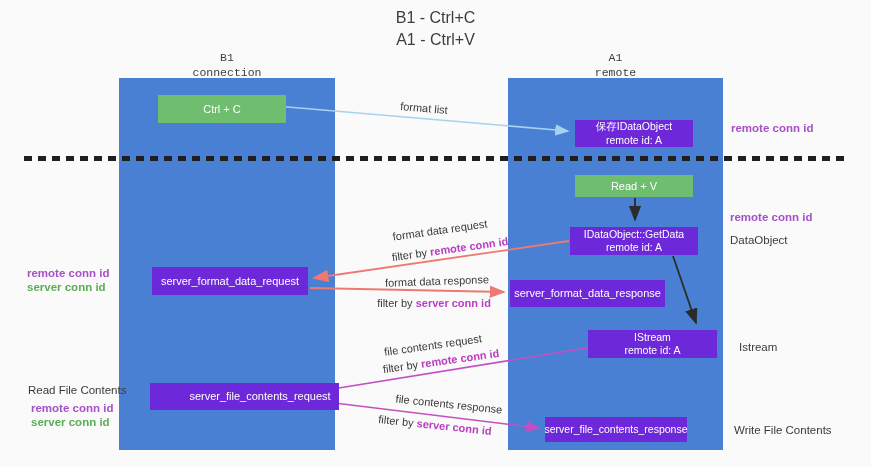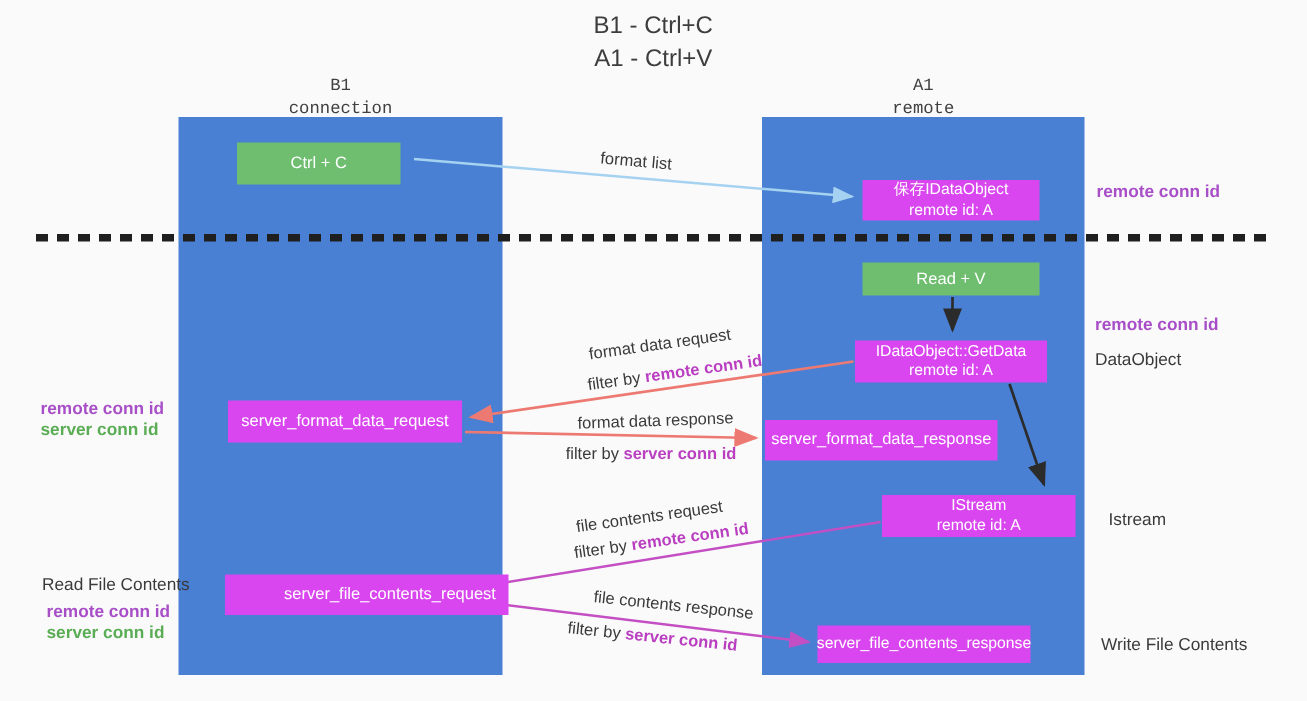--- a/index.html
+++ b/index.html
@@ -24,21 +24,21 @@
     position:absolute; left:24px; top:156px; width:824px; height:5px;
     background:repeating-linear-gradient(90deg,#1f1f1f 0 8px,transparent 8px 14px);
   }
   svg.arrows { position:absolute; left:0; top:0; }
   .box {
     position:absolute; display:flex; flex-direction:column;
     align-items:center; justify-content:center;
     color:#fff; text-align:center; font-size:11px; line-height:1.3;
     white-space:nowrap;
   }
-  .box.orange { background:#d946ef; }
+  .box.orange { background:#6d28d9; }
   .box.green  { background:#6fbe70; }
   .box.small  { font-size:10.5px; line-height:1.25; }
   .side-label { position:absolute; font-size:11.5px; color:#3a3a3a; white-space:nowrap; }
   .bold-purple { color:#a84fc8; font-weight:bold; }
   .bold-green  { color:#5bad55; font-weight:bold; }
   .arrow-label {
     position:absolute; font-size:11px; color:#3a3a3a; white-space:nowrap;
     transform-origin:center center;
   }
   .kw { color:#b93ec0; font-weight:bold; }
@@ -84,21 +84,21 @@
     </defs>
     <line x1="276" y1="106" x2="568" y2="131" stroke="#a5d2f0" stroke-width="1.6" marker-end="url(#ah-blue)"></line>
     <line x1="635" y1="198" x2="635" y2="220" stroke="#2b2b2b" stroke-width="1.8" marker-end="url(#ah-black)"></line>
     <line x1="673" y1="256" x2="696" y2="323" stroke="#2b2b2b" stroke-width="1.8" marker-end="url(#ah-black)"></line>
     <line x1="569" y1="241" x2="314" y2="278" stroke="#ed7a72" stroke-width="1.8" marker-end="url(#ah-red)"></line>
     <line x1="310" y1="288" x2="504" y2="292" stroke="#ed7a72" stroke-width="1.8" marker-end="url(#ah-red)"></line>
     <line x1="587" y1="348" x2="314" y2="392" stroke="#c44fc4" stroke-width="1.6" marker-end="url(#ah-magenta)"></line>
     <line x1="310" y1="400" x2="539" y2="428" stroke="#c44fc4" stroke-width="1.6" marker-end="url(#ah-magenta)"></line>
   </svg>
 
-  <div class="box green" style="left:158px; top:95px; width:109px; height:28px;">
+  <div class="box green" style="left:158px; top:95px; width:128px; height:28px;">
     <span>Ctrl + C</span>
   </div>
 
   <div class="box orange small" style="left:575px; top:120px; width:118px; height:27px;">
     <span>保存IDataObject</span>
     <span>remote id: A</span>
   </div>
 
   <div class="box green" style="left:575px; top:175px; width:118px; height:22px;">
     <span>Read + V</span>

